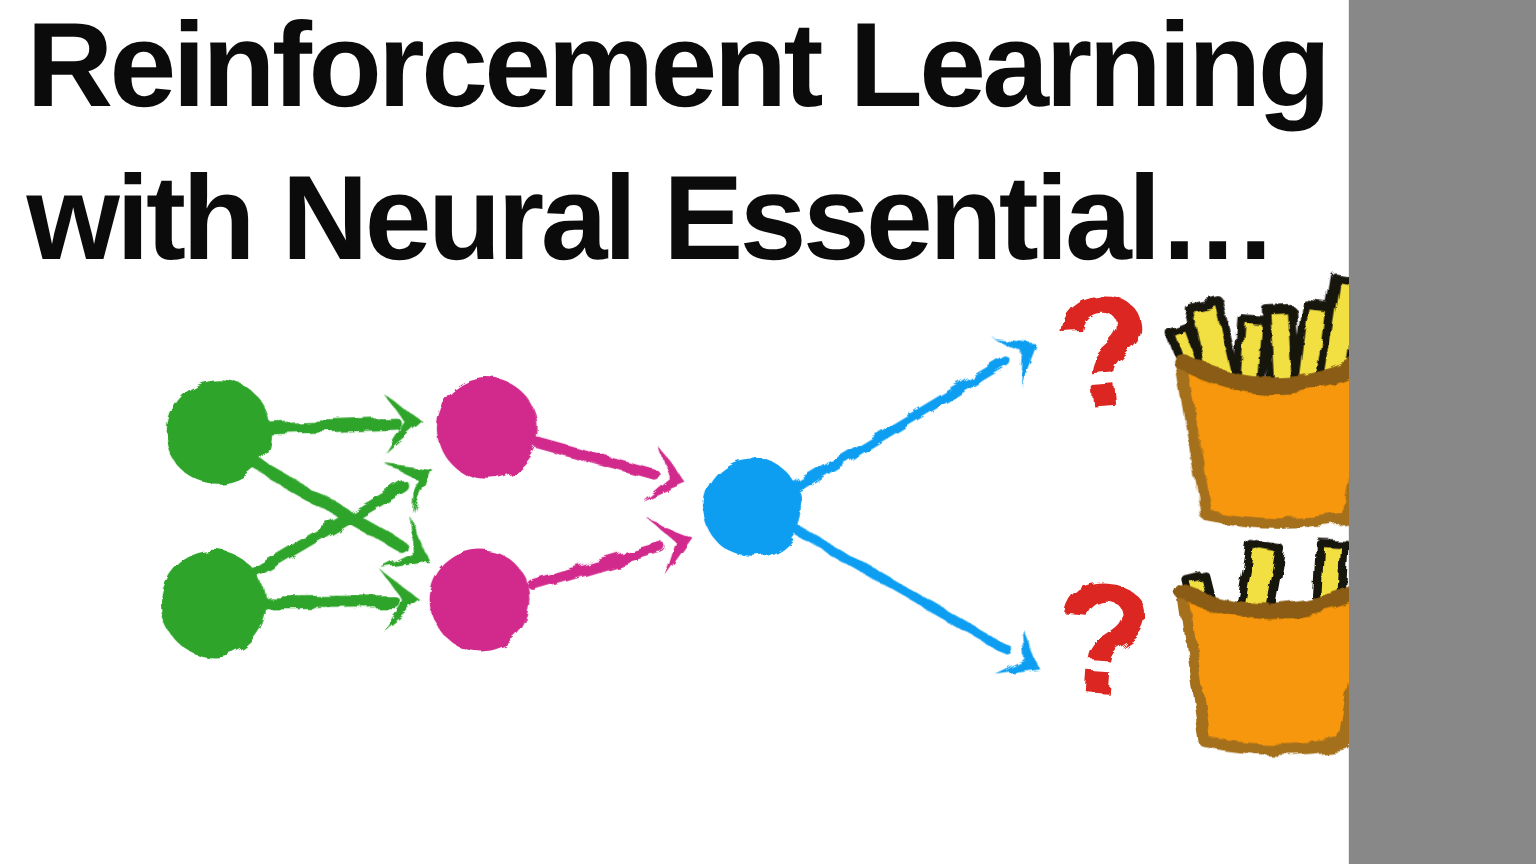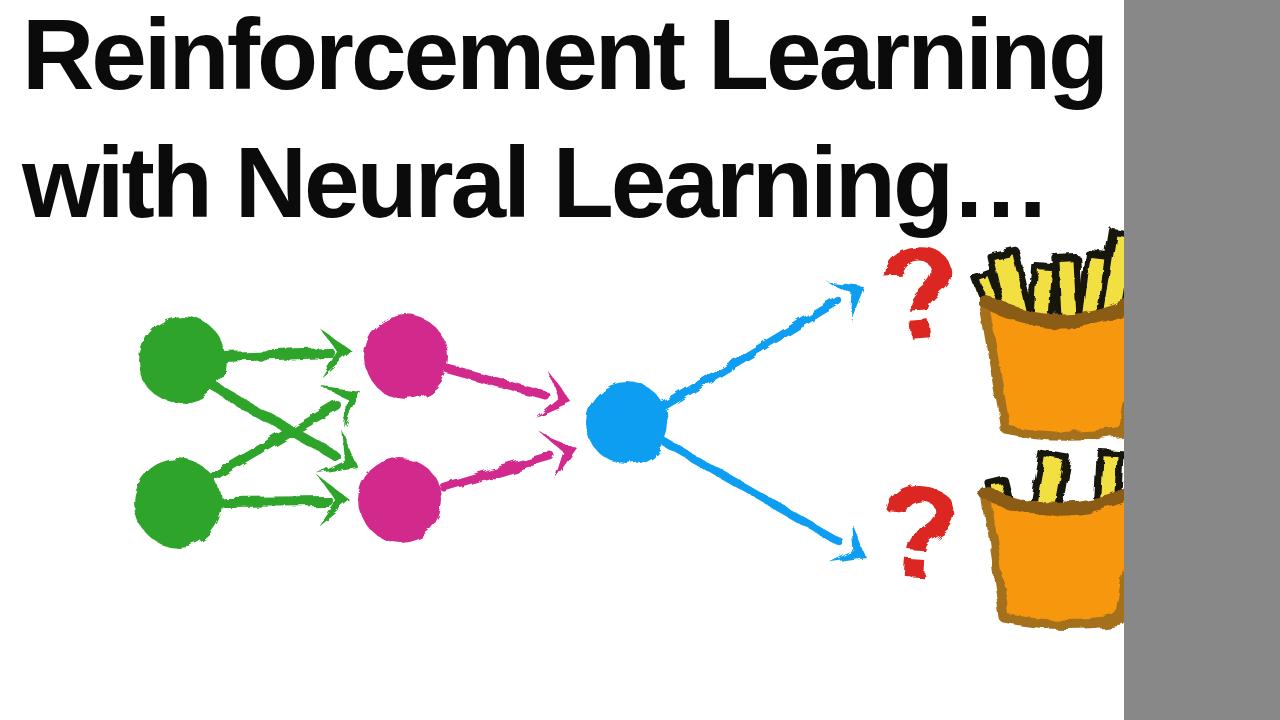--- a/index.html
+++ b/index.html
@@ -37,21 +37,21 @@
   .fry-box{fill:var(--color-box-orange,#f6970e);stroke:var(--color-box-brown,#a5701d);stroke-width:9;stroke-linejoin:round;}
   .fry-rim{fill:none;stroke:var(--color-box-brown-dark,#8a5c12);stroke-width:13;stroke-linecap:round;}
 </style>
 </head>
 <body>
 
 <div class="canvas">
 
   <div class="title">
     <div>Reinforcement Learning</div>
-    <div>with Neural Learning…</div>
+    <div>with Neural Essential…</div>
   </div>
 
   <svg class="art" width="1280" height="720" viewBox="0 0 1280 720">
     <defs>
       <filter id="crayon" x="-5%" y="-5%" width="110%" height="110%">
         <feTurbulence type="fractalNoise" baseFrequency="0.045" numOctaves="4" seed="7" result="noise"></feTurbulence>
         <feDisplacementMap in="SourceGraphic" in2="noise" scale="9"></feDisplacementMap>
       </filter>
       <path id="ah" d="M0,0 L-32,-25 L-15,0 L-32,25 Z"></path>
     </defs>

